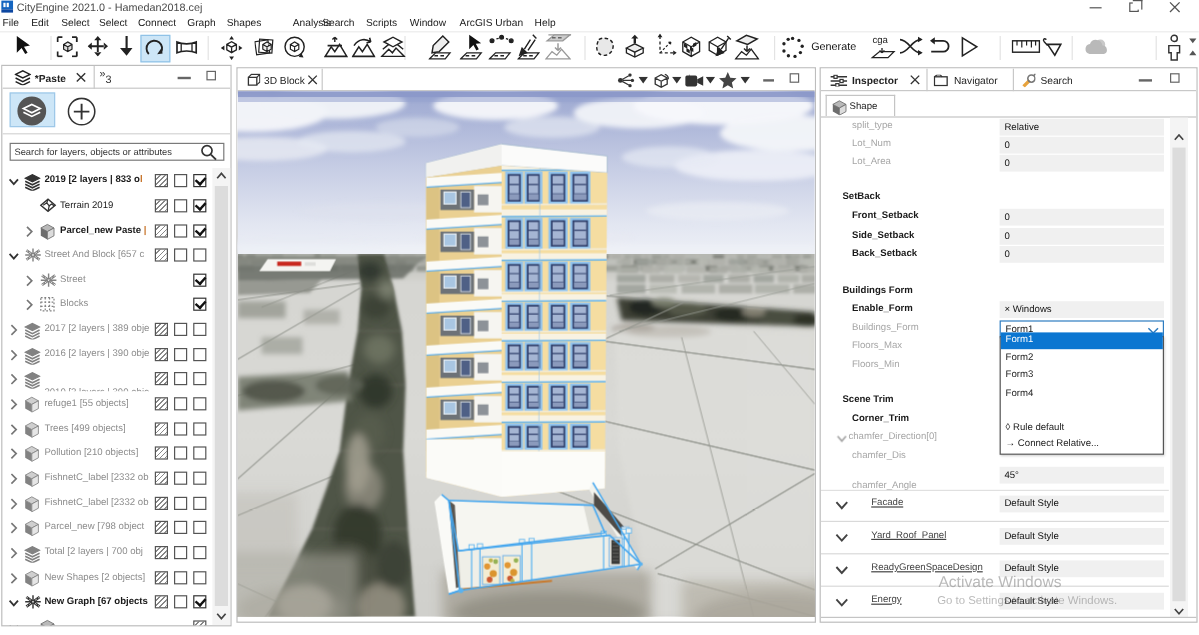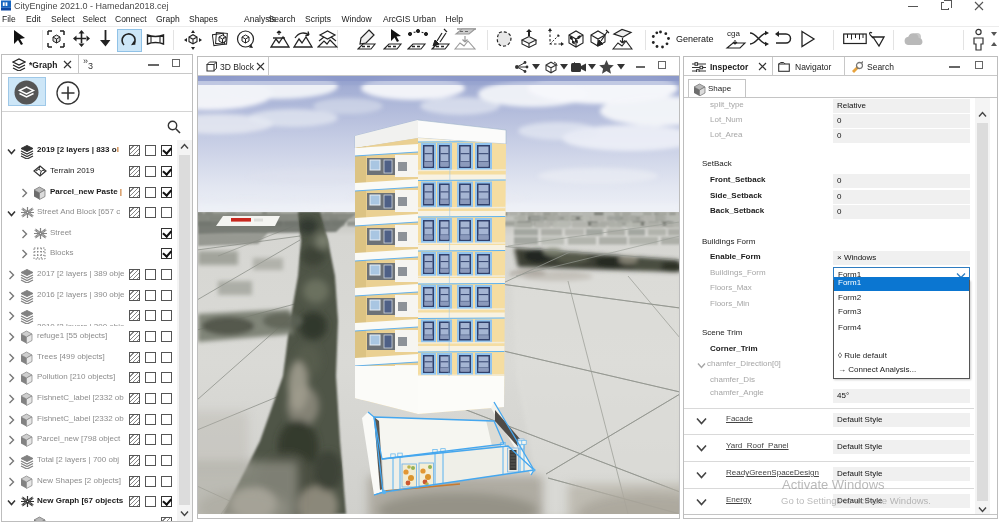--- a/index.html
+++ b/index.html
@@ -16,21 +16,21 @@
 .tabrow{position:absolute;left:0;top:0;width:100%;height:19px;border-bottom:1px solid #c8c8c8;background:#fff;}
 #lsearch{position:absolute;left:6px;top:64px;width:179px;height:15px;border:1px solid #7a7a7a;background:#fff;font-size:7.8px;color:#333;display:flex;align-items:center;padding:0 3px;}
 .trow{position:absolute;left:0;width:176px;height:20px;font-size:8px;display:flex;align-items:center;color:#1a1a1a;white-space:nowrap;overflow:hidden;}
 .cb{position:absolute;top:50%;margin-top:-6px;width:11px;height:11px;border:1px solid #555;background:#fff;}
 .cbh{background:repeating-linear-gradient(135deg,#fff 0 2px,#888 2px 3px);}
 .chk{position:absolute;top:50%;margin-top:-6px;width:11px;height:11px;border:1px solid #333;background:#fff;}
 .chk:after{content:"";position:absolute;left:1.5px;top:1px;width:6px;height:3.5px;border-left:2.2px solid #111;border-bottom:2.2px solid #111;transform:rotate(-48deg);}
 
 .prow{position:absolute;font-size:8px;color:#1a1a1a;white-space:nowrap;}
 .pval{position:absolute;left:149px;width:137px;height:14px;background:#f0f0f0;font-size:8px;color:#111;padding:0px 4px;line-height:14px;}
-.sechead{font-weight:normal;}
+.sechead{font-weight:bold;}
 .glabel{color:#a6a6a6;}
 .blabel{font-weight:bold;color:#1a1a1a;}
 svg{display:block;}
 .vsb{position:absolute;background:#f4f4f4;}
 .sbth{position:absolute;background:#dcdcdc;}
 </style></head>
 <body>
 
 <div id="titlebar">
   <svg class="abs" style="left:1px;top:0px" width="10" height="11" viewBox="0 0 11 11">
@@ -233,21 +233,21 @@
     </svg>
 </div>
 
 <div id="panelL" style="overflow:hidden">
   <div class="tabrow"></div>
   <svg class="abs" style="left:10px;top:3px" width="14" height="13" fill="none" stroke="#222">
       <path d="M1 4 L7 1 L13 4 L7 7 Z" stroke-width="1.2"></path>
       <path d="M1 7 L7 10 L13 7" stroke-width="1.2"></path>
       <path d="M1 10 L7 13 L13 10" stroke-width="1.2"></path>
     </svg>
-  <span class="abs" style="left:27px;top:4.5px;font-size:8.5px;font-weight:bold;color:#222">*Graph</span>
+  <span class="abs" style="left:27px;top:4.5px;font-size:8.5px;font-weight:bold;color:#222">*Paste</span>
   <svg class="abs" style="left:61px;top:5px" width="9" height="9">
       <path d="M1 1 L8 8 M8 1 L1 8" stroke="#333" stroke-width="1.2"></path>
     </svg>
   <div class="abs" style="left:76px;top:0;width:1px;height:19px;background:#c8c8c8"></div>
   <span class="abs" style="left:81px;top:1px;font-size:9px;color:#333">»</span>
   <span class="abs" style="left:86px;top:6px;font-size:9px;color:#333">3</span>
   <div class="abs" style="left:146px;top:9px;width:11px;height:1.5px;background:#666"></div>
   <div class="abs" style="left:170px;top:4px;width:8px;height:8px;border:1px solid #666"></div>
 
   <div class="abs" style="left:6px;top:22px;width:38px;height:29px;background:#cde6f7;border:1px solid #9ec8e8"></div>
@@ -256,20 +256,21 @@
       <g fill="none" stroke="#fff" stroke-width="1.4">
         <path d="M5.5 10.5 L12.5 7 L19.5 10.5 L12.5 14 Z"></path>
         <path d="M5.5 13.5 L12.5 17 L19.5 13.5"></path>
       </g>
     </svg>
   <svg class="abs" style="left:54px;top:26px" width="24" height="24" fill="none" stroke="#333">
       <circle cx="12" cy="12" r="11" stroke-width="1.3"></circle>
       <path d="M12 5.5 V18.5 M5.5 12 H18.5" stroke-width="1.6"></path>
     </svg>
   <div class="abs" style="left:0;top:56px;width:191px;height:1px;background:#d4d4d4"></div>
+  <div id="lsearch">Search for layers, objects or attributes</div>
   <svg class="abs" style="left:165px;top:65px" width="14" height="14" fill="none" stroke="#333">
       <circle cx="5.5" cy="5.5" r="4.2" stroke-width="1.4"></circle>
       <path d="M8.8 8.8 L13 13" stroke-width="1.6"></path>
     </svg>
   <div id="ltree">
   <div class="trow" style="top:86.2px">
         <svg class="abs" style="left:5px;top:7px" width="9" height="7">
           <path d="M1 1.5 L4.5 5.5 L8 1.5" fill="none" stroke="#333" stroke-width="1.5"></path>
         </svg>
         <div class="abs" style="left:18px;top:3px">
@@ -1310,36 +1311,36 @@
   <div class="prow glabel" style="left:26px;top:210.5px">Buildings_Form</div>
   <div class="prow glabel" style="left:26px;top:226.0px">Floors_Max</div>
   <div class="prow glabel" style="left:26px;top:241.5px">Floors_Min</div>
   <div class="prow sechead" style="left:18px;top:271.0px">Scene Trim</div>
   <div class="prow blabel" style="left:26px;top:286.5px">Corner_Trim</div>
   <svg class="abs" style="left:13px;top:305.0px" width="9" height="7">
         <path d="M1 1.5 L4.5 5.5 L8 1.5" fill="none" stroke="#a6a6a6" stroke-width="1.4"></path>
       </svg>
   <div class="prow glabel" style="left:23px;top:302.0px">chamfer_Direction[0]</div>
   <div class="prow glabel" style="left:26px;top:317.5px">chamfer_Dis</div>
-  <div class="prow glabel" style="left:26px;top:331px">chamfer_Angle</div>
+  <div class="prow glabel" style="left:26px;top:343px">chamfer_Angle</div>
   <div class="pval" style="top:332.0px">45°</div>
   <div class="abs" style="left:149px;top:209.5px;width:137px;height:15px;border:1px solid #2e7cc0;background:#fff">
         <span style="position:absolute;left:4px;top:2.5px;font-size:8px;color:#111">Form1</span>
         <svg style="position:absolute;right:3px;top:4px" width="10" height="7">
           <path d="M1 1.5 L5 5.5 L9 1.5" fill="none" stroke="#2e7cc0" stroke-width="1.3"></path>
         </svg>
       </div>
   <div class="abs" style="left:149px;top:223px;width:137px;height:99px;border:1px solid #555;background:#fff;box-shadow:1px 1px 2px rgba(0,0,0,.2)"></div>
   <div class="abs" style="left:150px;top:220px;width:135px;height:14px;background:#0b76d1"></div>
   <div class="prow" style="left:154px;top:221px;color:#fff">Form1</div>
   <div class="prow" style="left:154px;top:236px;color:#222">Form2</div>
   <div class="prow" style="left:154px;top:250px;color:#222">Form3</div>
   <div class="prow" style="left:154px;top:266px;color:#222">Form4</div>
   <div class="prow" style="left:154px;top:294px;color:#222">◊ Rule default</div>
-  <div class="prow" style="left:154px;top:308px;color:#222">→ Connect Analysis...</div>
+  <div class="prow" style="left:154px;top:308px;color:#222">→ Connect Relative...</div>
   <div class="abs" style="left:0;top:350.5px;width:290px;height:1px;background:#d9d9d9"></div>
   <svg class="abs" style="left:12px;top:360px" width="11" height="8">
         <path d="M1 1.5 L5.5 6.5 L10 1.5" fill="none" stroke="#444" stroke-width="1.6"></path>
       </svg>
   <div class="prow" style="left:42px;top:357px;color:#444;text-decoration:underline">Facade</div>
   <div class="pval" style="top:356px">Default Style</div>
   <div class="abs" style="left:0;top:376.5px;width:290px;height:1px;background:#d9d9d9"></div>
   <svg class="abs" style="left:12px;top:387px" width="11" height="8">
         <path d="M1 1.5 L5.5 6.5 L10 1.5" fill="none" stroke="#444" stroke-width="1.6"></path>
       </svg>

